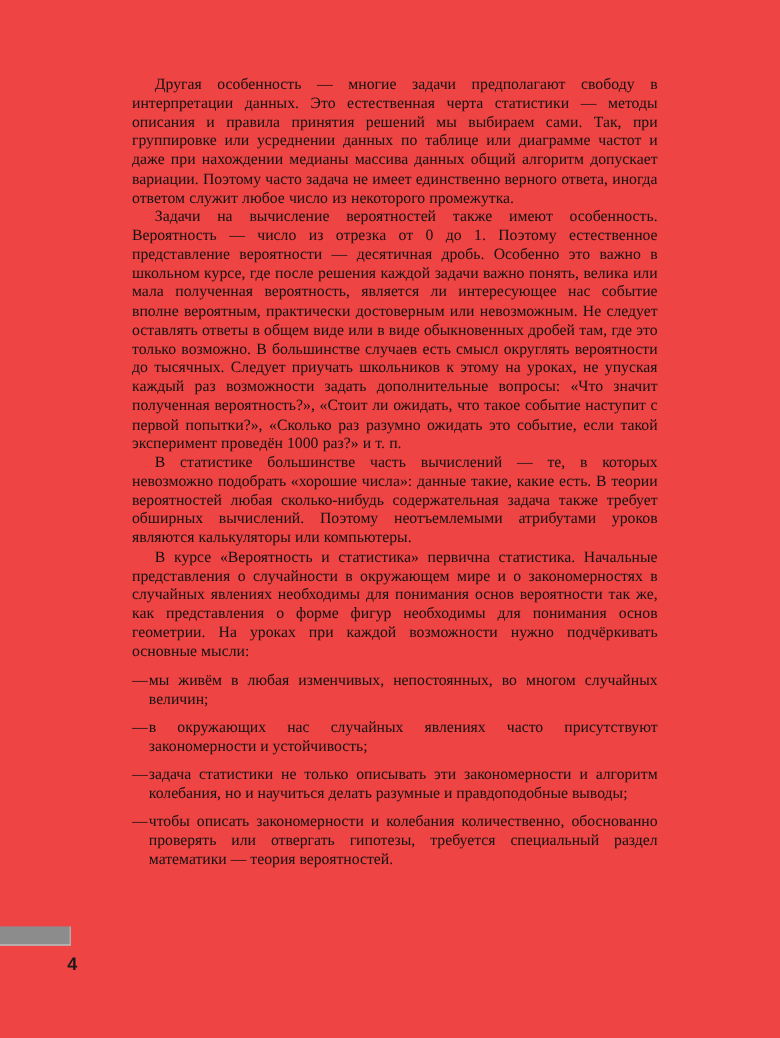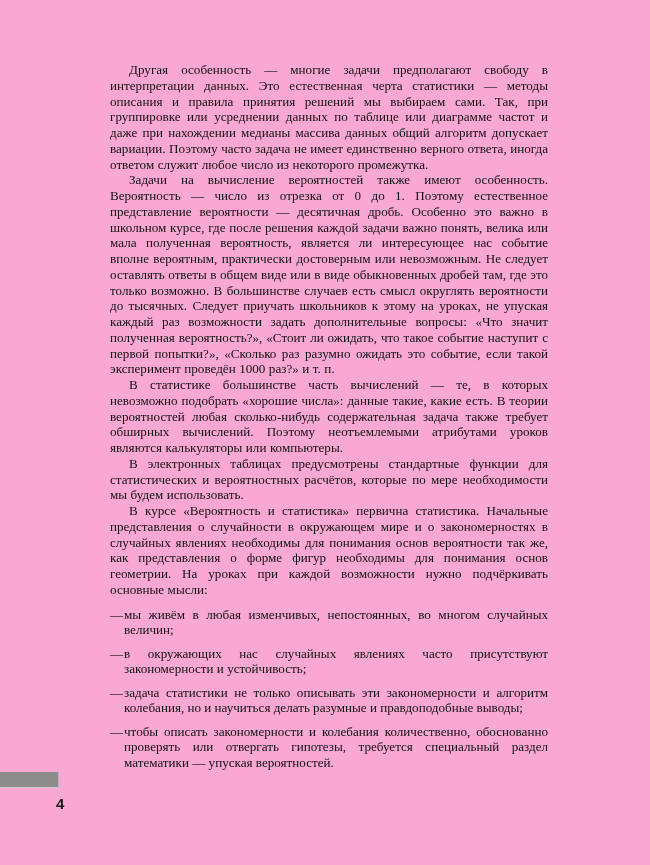--- a/index.html
+++ b/index.html
@@ -12,21 +12,21 @@
     height: 865px;
     position: relative;
     overflow: hidden;
     font-family: "Liberation Serif", "DejaVu Serif", serif;
     color: #111111;
   }
 
   #page {
     position: absolute;
     inset: 0;
-    background: #f9a8d4;
+    background: #ef4444;
   }
 
   
   #edge-tab {
     position: absolute;
     left: 0;
     top: 772px;
     width: 58px;
     height: 15px;
     background: #8c8c8c;
@@ -95,29 +95,28 @@
 
 <div id="page">
 
   <div id="edge-tab"></div>
 
   <div id="textcol">
 
     <p class="para">Другая особенность — многие задачи предполагают свободу в интерпретации данных. Это естественная черта статистики — методы описания и правила принятия решений мы выбираем сами. Так, при группировке или усреднении данных по таблице или диаграмме частот и даже при нахождении медианы массива данных общий алгоритм допускает вариации. Поэтому часто задача не имеет единственно верного ответа, иногда ответом служит любое число из некоторого промежутка.</p>
     <p class="para">Задачи на вычисление вероятностей также имеют особенность. Вероятность — число из отрезка от 0 до 1. Поэтому естественное представление вероятности — десятичная дробь. Особенно это важно в школьном курсе, где после решения каждой задачи важно понять, велика или мала полученная вероятность, является ли интересующее нас событие вполне вероятным, практически достоверным или невозможным. Не следует оставлять ответы в общем виде или в виде обыкновенных дробей там, где это только возможно. В большинстве случаев есть смысл округлять вероятности до тысячных. Следует приучать школьников к этому на уроках, не упуская каждый раз возможности задать дополнительные вопросы: «Что значит полученная вероятность?», «Стоит ли ожидать, что такое событие наступит с первой попытки?», «Сколько раз разумно ожидать это событие, если такой эксперимент проведён 1000 раз?» и т. п.</p>
     <p class="para">В статистике большинстве часть вычислений — те, в которых невозможно подобрать «хорошие числа»: данные такие, какие есть. В теории вероятностей любая сколько-нибудь содержательная задача также требует обширных вычислений. Поэтому неотъемлемыми атрибутами уроков являются калькуляторы или компьютеры.</p>
-    <p class="para">В электронных таблицах предусмотрены стандартные функции для статистических и вероятностных расчётов, которые по мере необходимости мы будем использовать.</p>
     <p class="para">В курсе «Вероятность и статистика» первична статистика. Начальные представления о случайности в окружающем мире и о закономерностях в случайных явлениях необходимы для понимания основ вероятности так же, как представления о форме фигур необходимы для понимания основ геометрии. На уроках при каждой возможности нужно подчёркивать основные мысли:</p>
 
     <div class="bullets-block">
       <ul class="bullets">
         <li><span class="dash">—</span><span>мы живём в любая изменчивых, непостоянных, во многом случайных величин;</span></li>
         <li><span class="dash">—</span><span>в окружающих нас случайных явлениях часто присутствуют закономерности и устойчивость;</span></li>
         <li><span class="dash">—</span><span>задача статистики не только описывать эти закономерности и алгоритм колебания, но и научиться делать разумные и правдоподобные выводы;</span></li>
-        <li><span class="dash">—</span><span>чтобы описать закономерности и колебания количественно, обоснованно проверять или отвергать гипотезы, требуется специальный раздел математики — упуская вероятностей.</span></li>
+        <li><span class="dash">—</span><span>чтобы описать закономерности и колебания количественно, обоснованно проверять или отвергать гипотезы, требуется специальный раздел математики — теория вероятностей.</span></li>
       </ul>
     </div>
 
   </div>
 
   <div id="folio">4</div>
 
 </div>
 
 </body></html>

